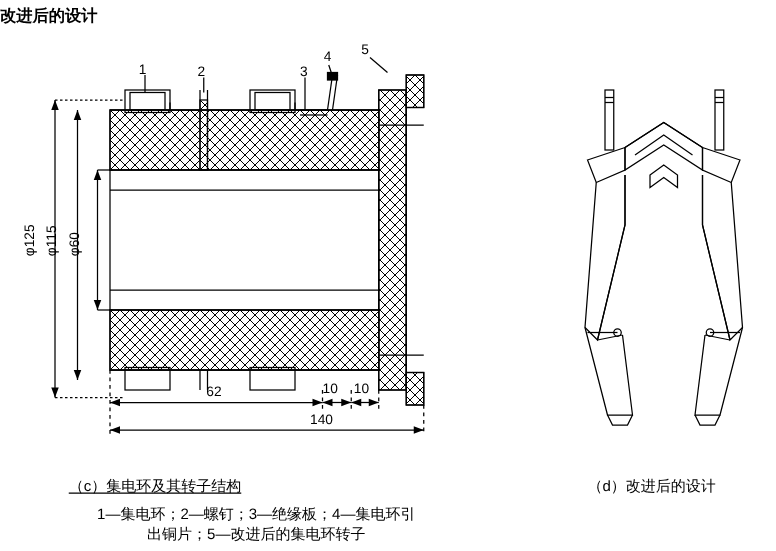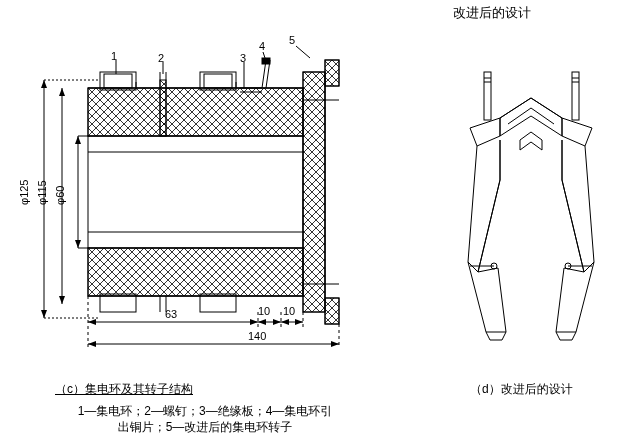--- a/index.html
+++ b/index.html
@@ -7,23 +7,23 @@
     width:621px;height:441px;
     background:#ffffff;
     font-family:"Liberation Serif", serif;
     color:#000;
     position:relative;
     overflow:hidden;
   }
   .fig-title{
     position:absolute;
     top:4px;left:0;width:531px;
-    text-align:right;
+    text-align:left;
     font-size:13px;
-    font-weight:normal;
+    font-weight:bold;
     font-family:"Liberation Sans", sans-serif;
   }
   .drawing{
     position:absolute;
     top:0;left:0;
   }
   .caption{
     position:absolute;
     font-size:12px;
     font-family:"Liberation Sans", sans-serif;
@@ -206,21 +206,21 @@
 <div class="dim-label" style="left:111px;top:50px;">1</div>
 <div class="dim-label" style="left:158px;top:52px;">2</div>
 <div class="dim-label" style="left:240px;top:52px;">3</div>
 <div class="dim-label" style="left:259px;top:40px;">4</div>
 <div class="dim-label" style="left:289px;top:34px;">5</div>
 
 <div class="dim-label vert" style="left:18px;top:205px;">φ125</div>
 <div class="dim-label vert" style="left:36px;top:205px;">φ115</div>
 <div class="dim-label vert" style="left:54px;top:205px;">φ60</div>
 
-<div class="dim-label" style="left:165px;top:308px;">63</div>
+<div class="dim-label" style="left:165px;top:308px;">62</div>
 <div class="dim-label" style="left:258px;top:305px;">10</div>
 <div class="dim-label" style="left:283px;top:305px;">10</div>
 <div class="dim-label" style="left:205px;top:330px;margin-left:43px;">140</div>
 
 <div class="caption cap-c">（c）集电环及其转子结构</div>
 <div class="caption cap-d">（d）改进后的设计</div>
 
 <div class="legend">
   <div>1—集电环；2—螺钉；3—绝缘板；4—集电环引</div>
   <div>出铜片；5—改进后的集电环转子</div>

